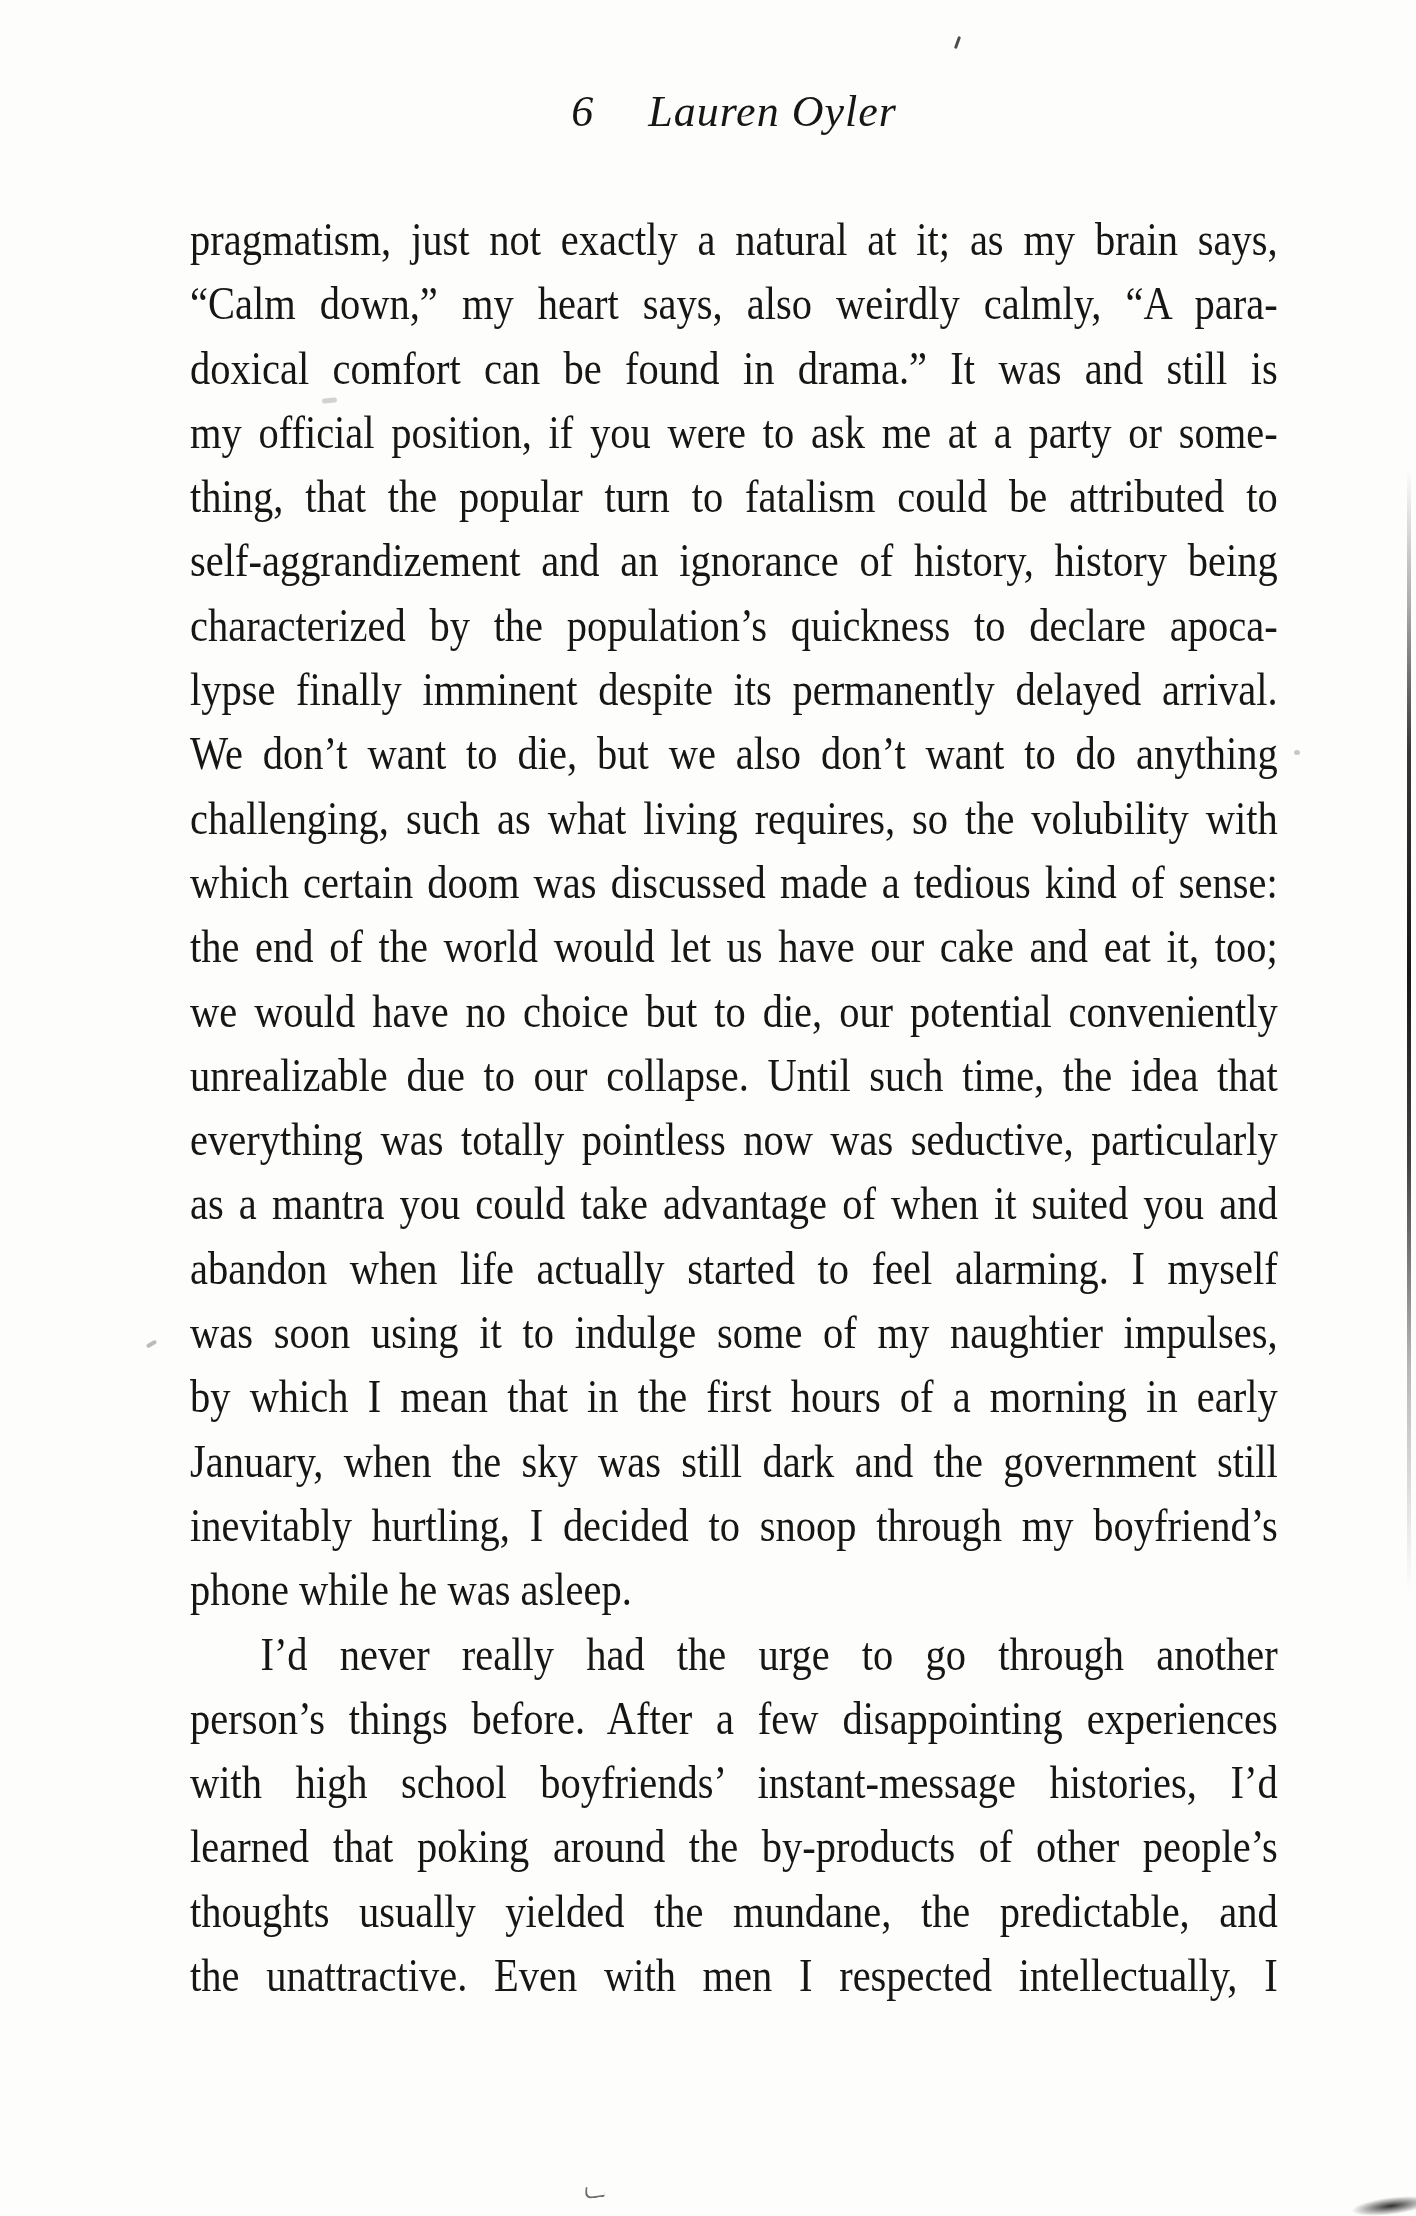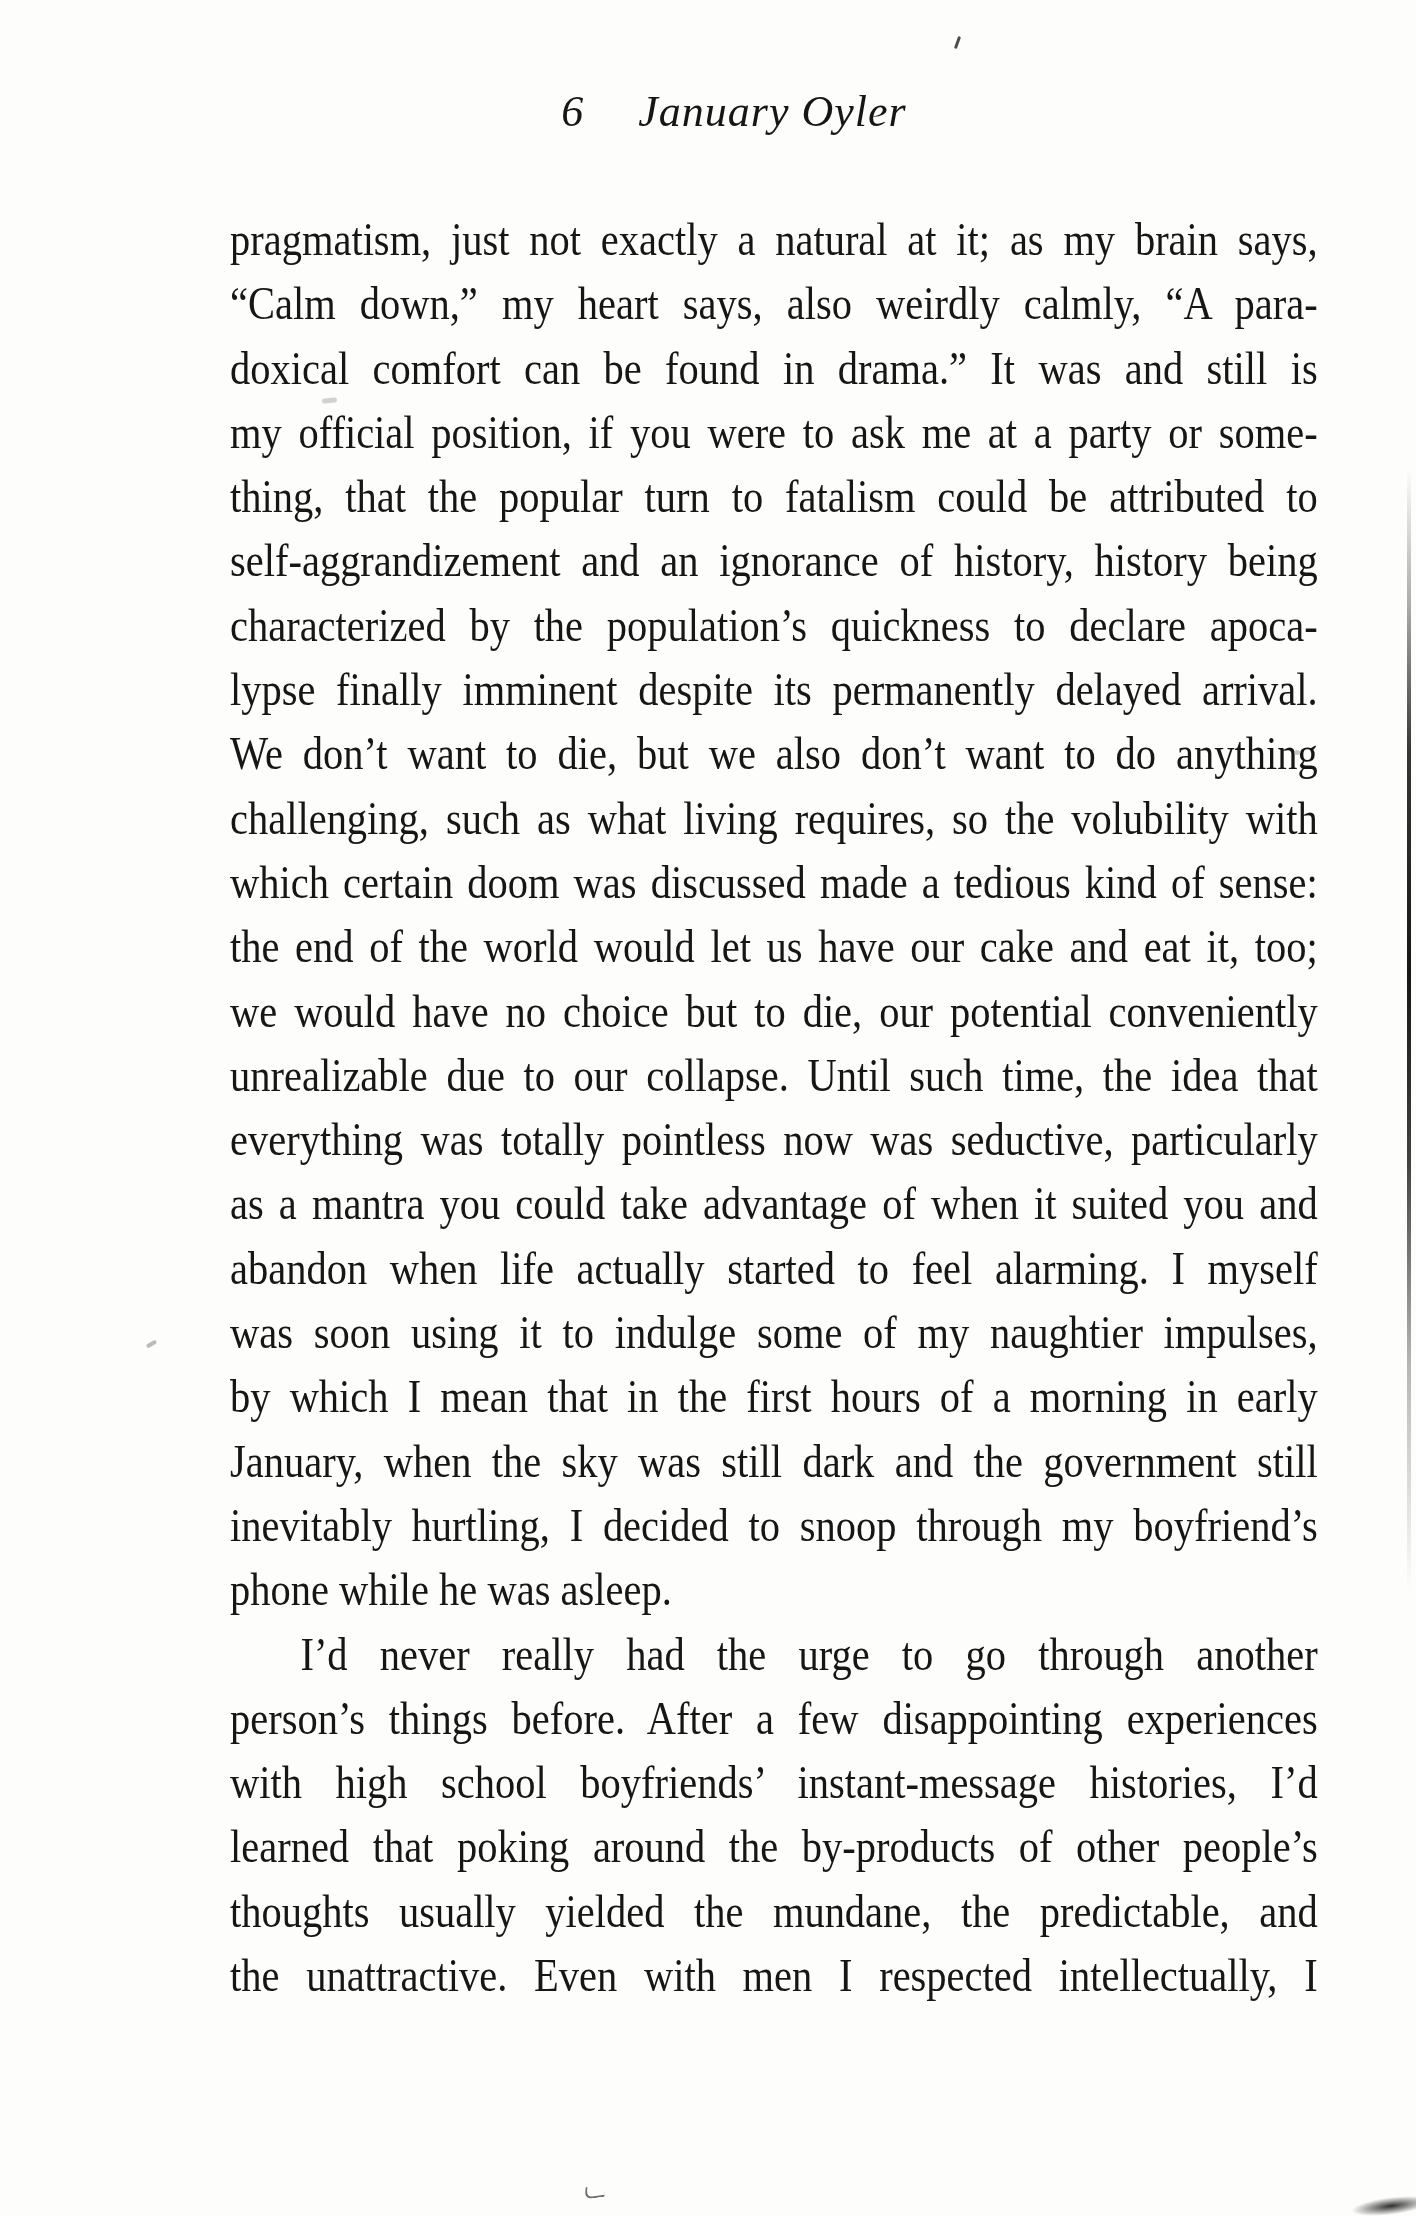--- a/index.html
+++ b/index.html
@@ -27,21 +27,20 @@
     line-height:52px;
     letter-spacing:1px;
     white-space:nowrap;
   }
   .pagenum{display:inline-block;margin-right:54px;}
   .textblock{
     position:absolute;
     left:190px;
     top:208px;
     width:1088px;
-    margin-left:40px;
   }
   .line{
     width:1236px;
     height:64.3px;
     font-size:46px;
     line-height:64.3px;
     text-align:justify;
     text-align-last:justify;
     text-justify:inter-word;
     transform:scaleX(0.88);
@@ -96,21 +95,21 @@
     background:radial-gradient(ellipse closest-side,rgba(25,25,25,0.9),rgba(25,25,25,0) 72%);
     transform:rotate(-7deg);
   }
 </style>
 </head>
 <body>
 
 <div class="page">
 
   <header class="running-header">
-    <span class="pagenum">6</span><span class="runhead">January Oyler</span>
+    <span class="pagenum">6</span><span class="runhead">Lauren Oyler</span>
   </header>
 
   <main class="textblock" id="textblock">
       <div class="line">pragmatism, just not exactly a natural at it; as my brain says,</div>
       <div class="line">“Calm down,” my heart says, also weirdly calmly, “A para-</div>
       <div class="line">doxical comfort can be found in drama.” It was and still is</div>
       <div class="line">my official position, if you were to ask me at a party or some-</div>
       <div class="line">thing, that the popular turn to fatalism could be attributed to</div>
       <div class="line">self-aggrandizement and an ignorance of history, history being</div>
       <div class="line">characterized by the population’s quickness to declare apoca-</div>

